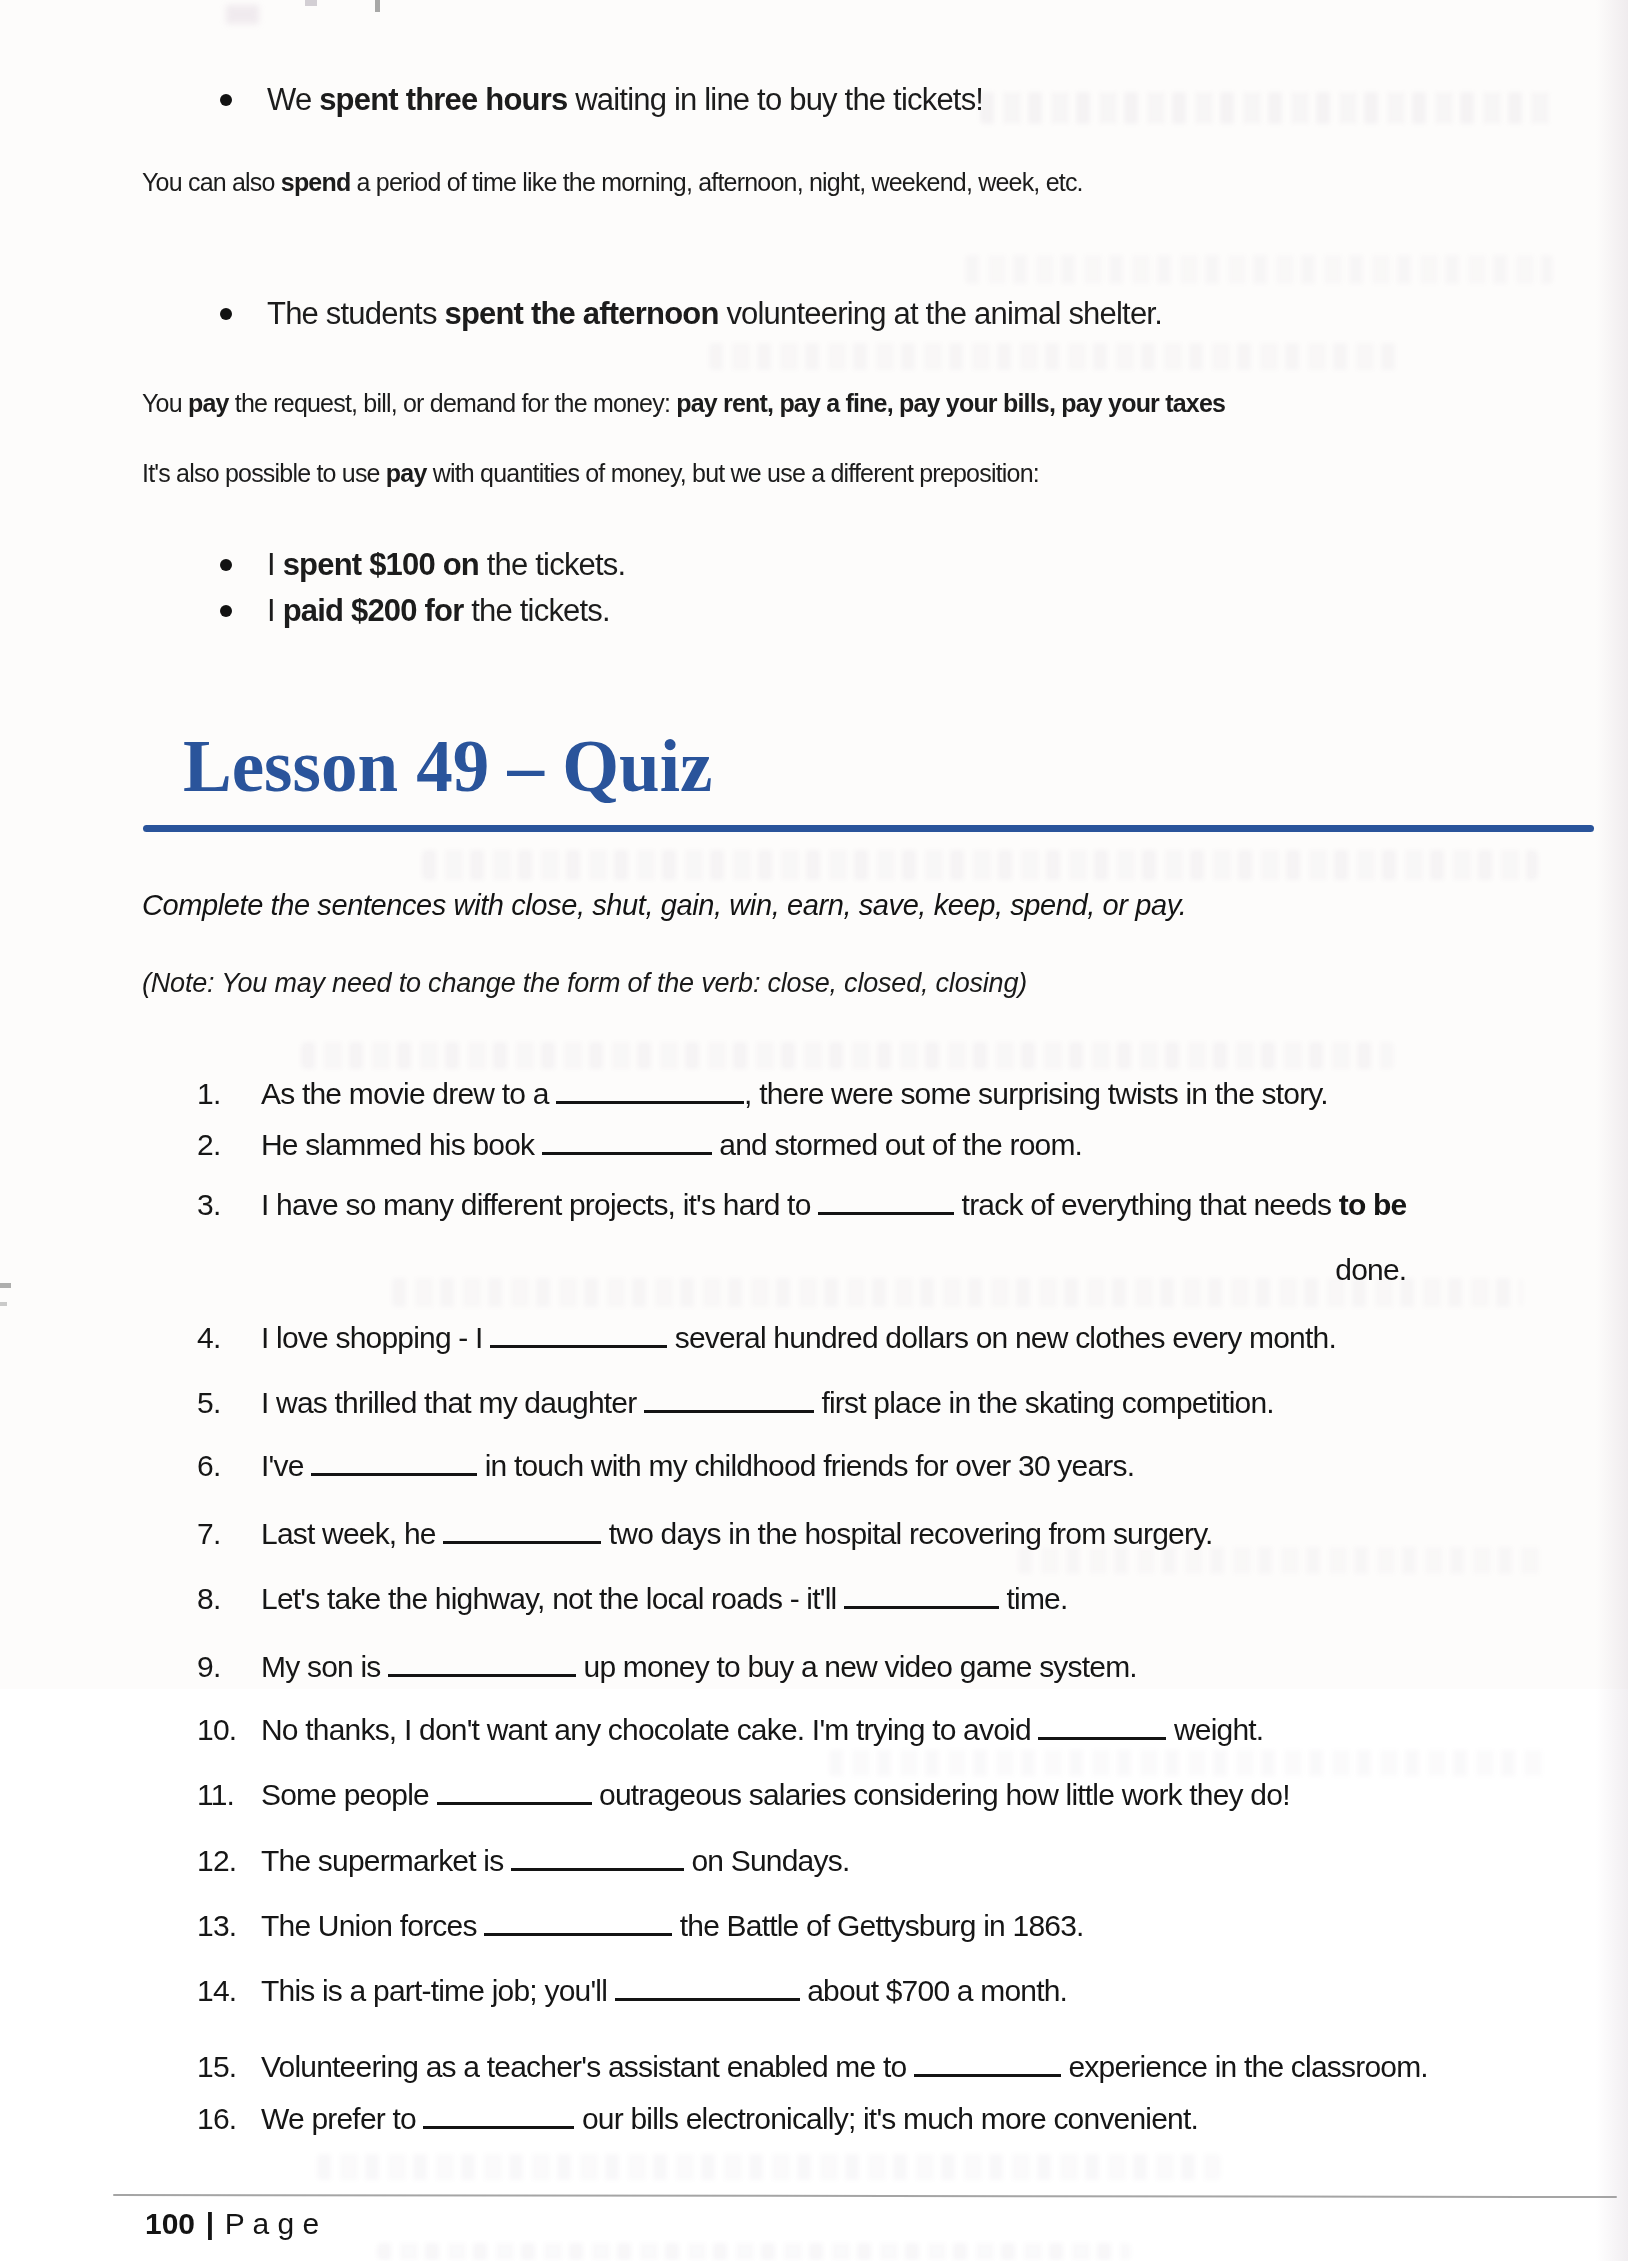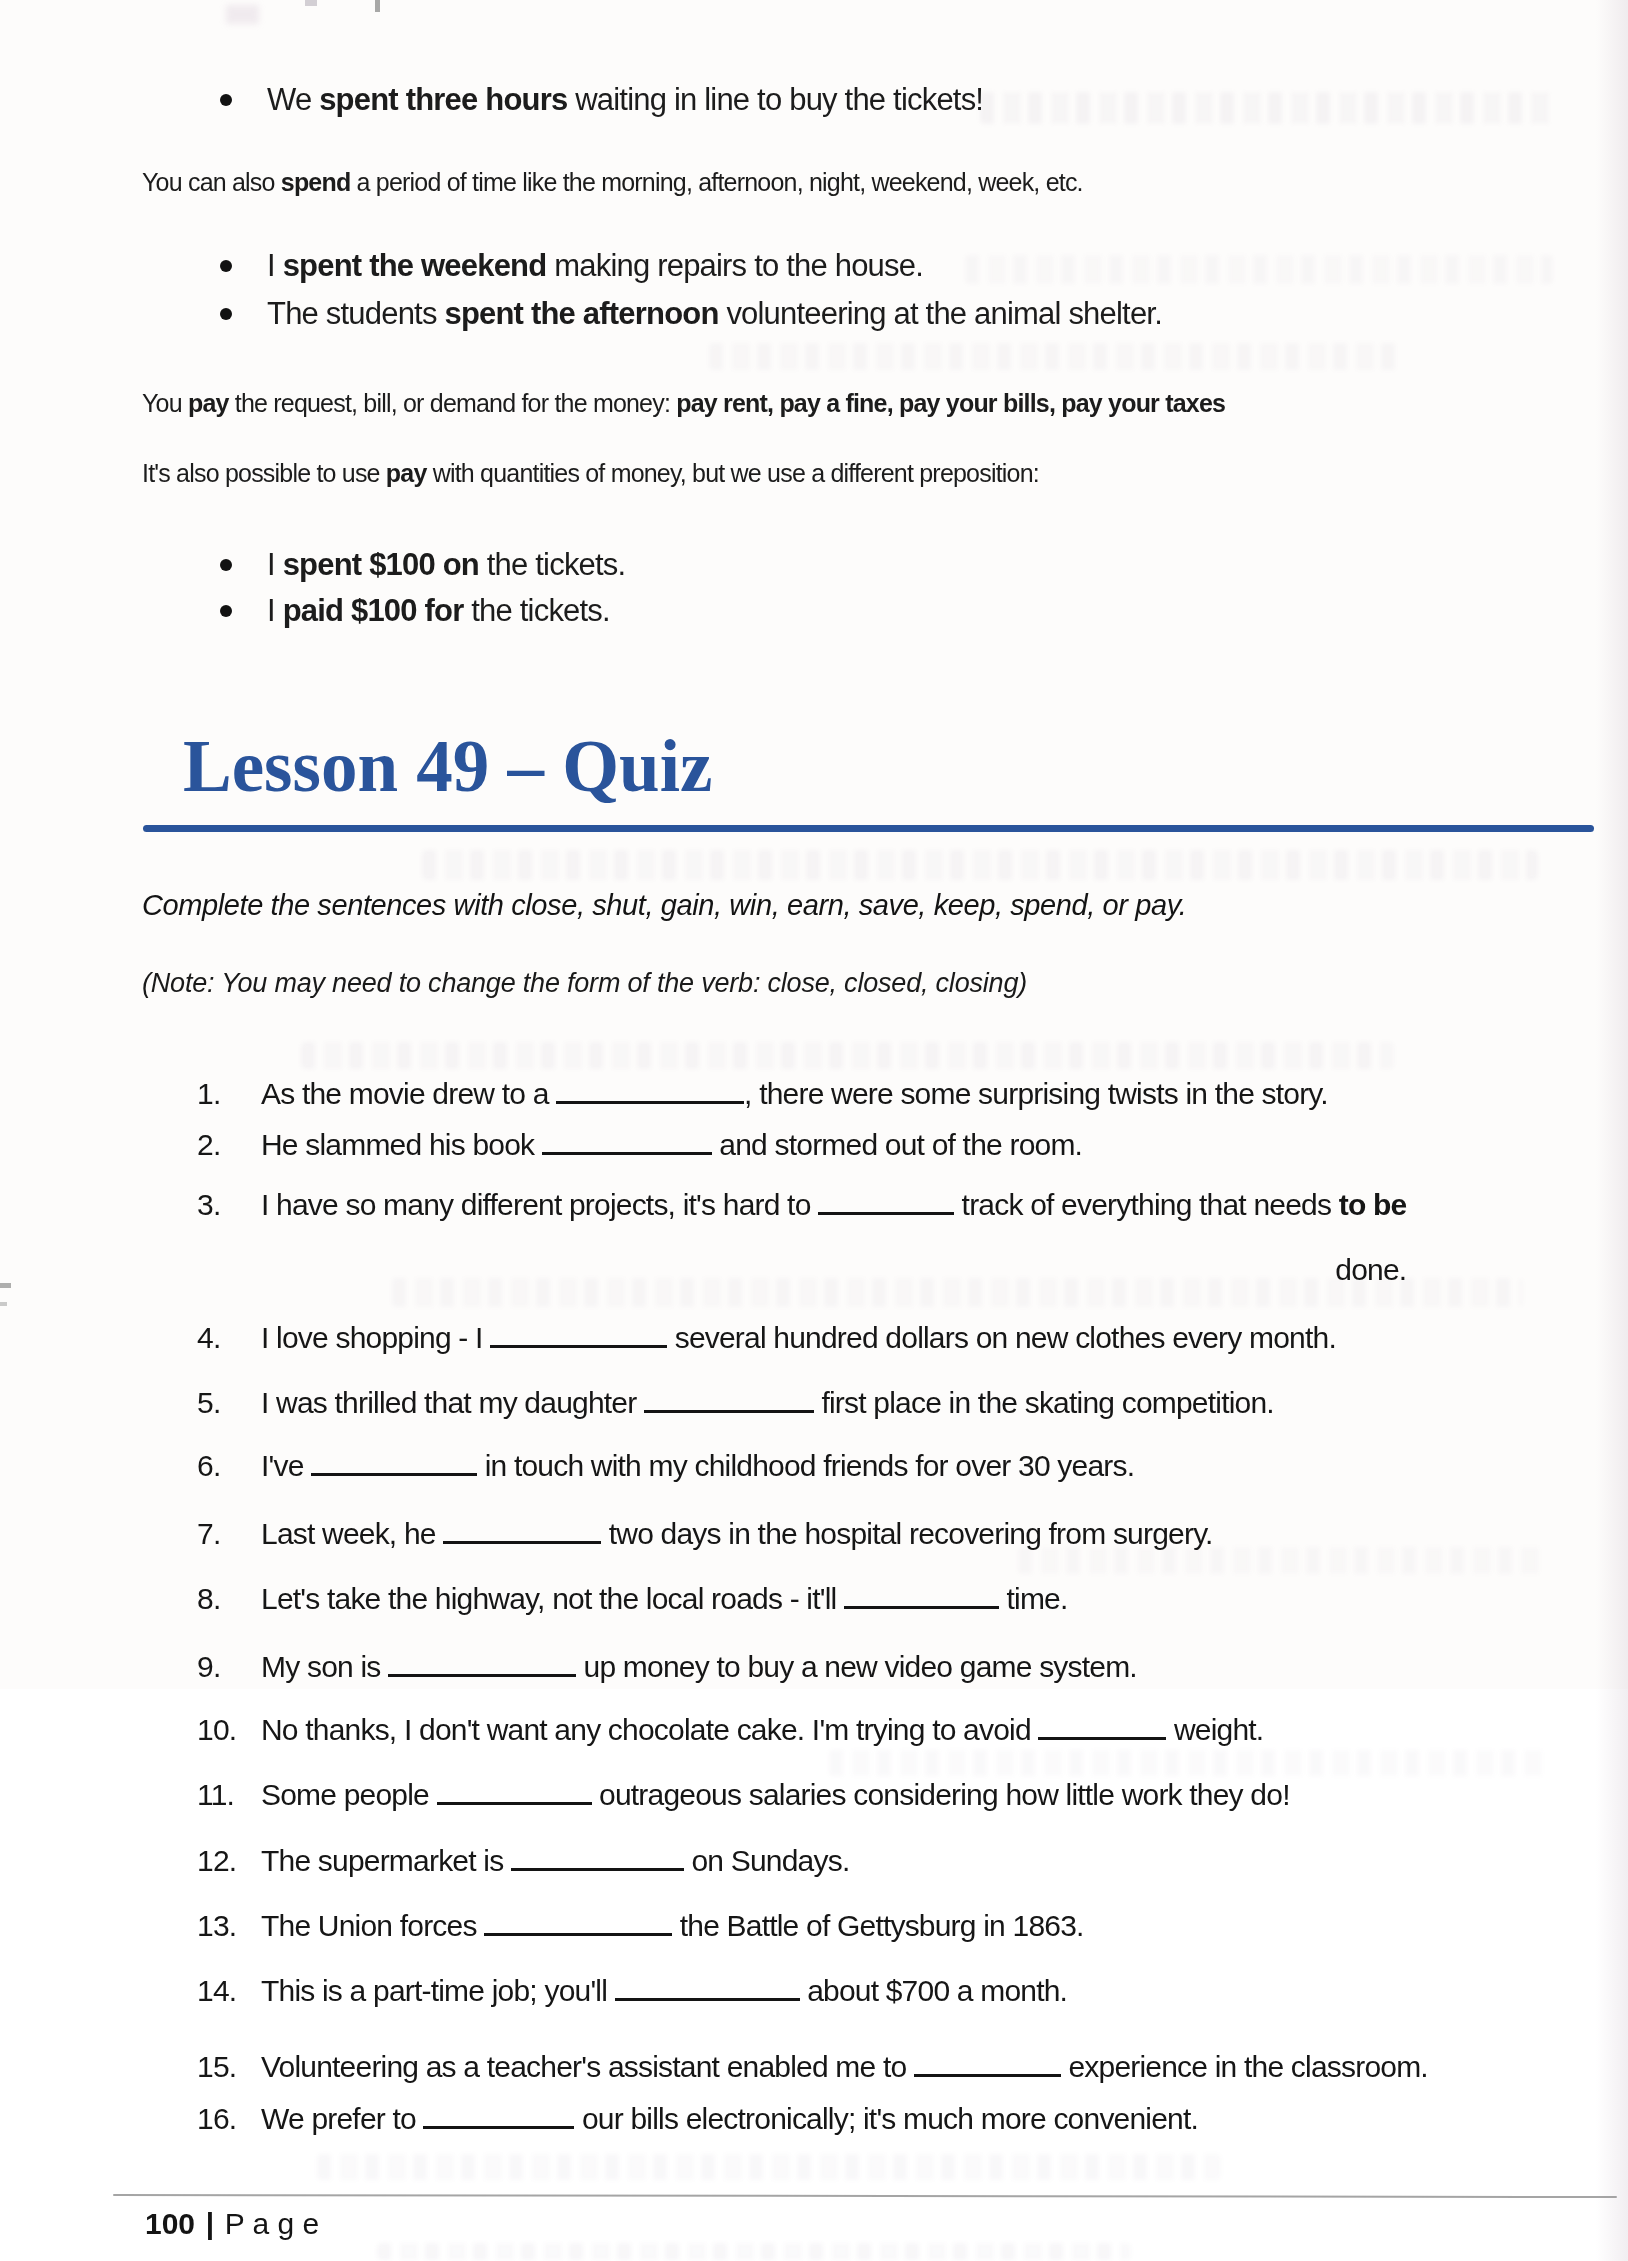--- a/index.html
+++ b/index.html
@@ -64,47 +64,41 @@
 
   <div class="bullet" style="top:81px">
     <span class="dot">
         <i></i>
       </span>
     <span><span>We </span><span class="b">spent three hours</span><span> waiting in line to buy the tickets!</span></span>
   </div>
 
   <p class="para" style="top:167px"><span>You can also </span><span class="b">spend</span><span> a period of time like the morning, afternoon, night, weekend, week, etc.</span></p>
 
-  <div class="bullet" style="top:247px">
-    <span class="dot">
-        <i></i>
-      </span>
-    <span><span>I </span><span class="b">spent the weekend</span><span> making repairs to the house.</span></span>
-  </div>
   <div class="bullet" style="top:295px">
     <span class="dot">
         <i></i>
       </span>
     <span><span>The students </span><span class="b">spent the afternoon</span><span> volunteering at the animal shelter.</span></span>
   </div>
 
   <p class="para" style="top:388px"><span>You </span><span class="b">pay</span><span> the request, bill, or demand for the money: </span><span class="b">pay rent, pay a fine, pay your bills, pay your taxes</span></p>
   <p class="para" style="top:458px"><span>It's also possible to use </span><span class="b">pay</span><span> with quantities of money, but we use a different preposition:</span></p>
 
   <div class="bullet" style="top:546px">
     <span class="dot">
         <i></i>
       </span>
     <span><span>I </span><span class="b">spent $100 on</span><span> the tickets.</span></span>
   </div>
   <div class="bullet" style="top:592px">
     <span class="dot">
         <i></i>
       </span>
-    <span><span>I </span><span class="b">paid $100 for</span><span> the tickets.</span></span>
+    <span><span>I </span><span class="b">paid $200 for</span><span> the tickets.</span></span>
   </div>
 
   <h1 class="heading" style="top:730px">Lesson 49 – Quiz</h1>
   <div class="rule" style="top:825px"></div>
 
   <p class="instruction" style="top:889px">Complete the sentences with close, shut, gain, win, earn, save, keep, spend, or pay.</p>
   <p class="note" style="top:968px">(Note: You may need to change the form of the verb: close, closed, closing)</p>
 
   <div class="item" style="top:1061px">
       <span class="num">1.</span>

